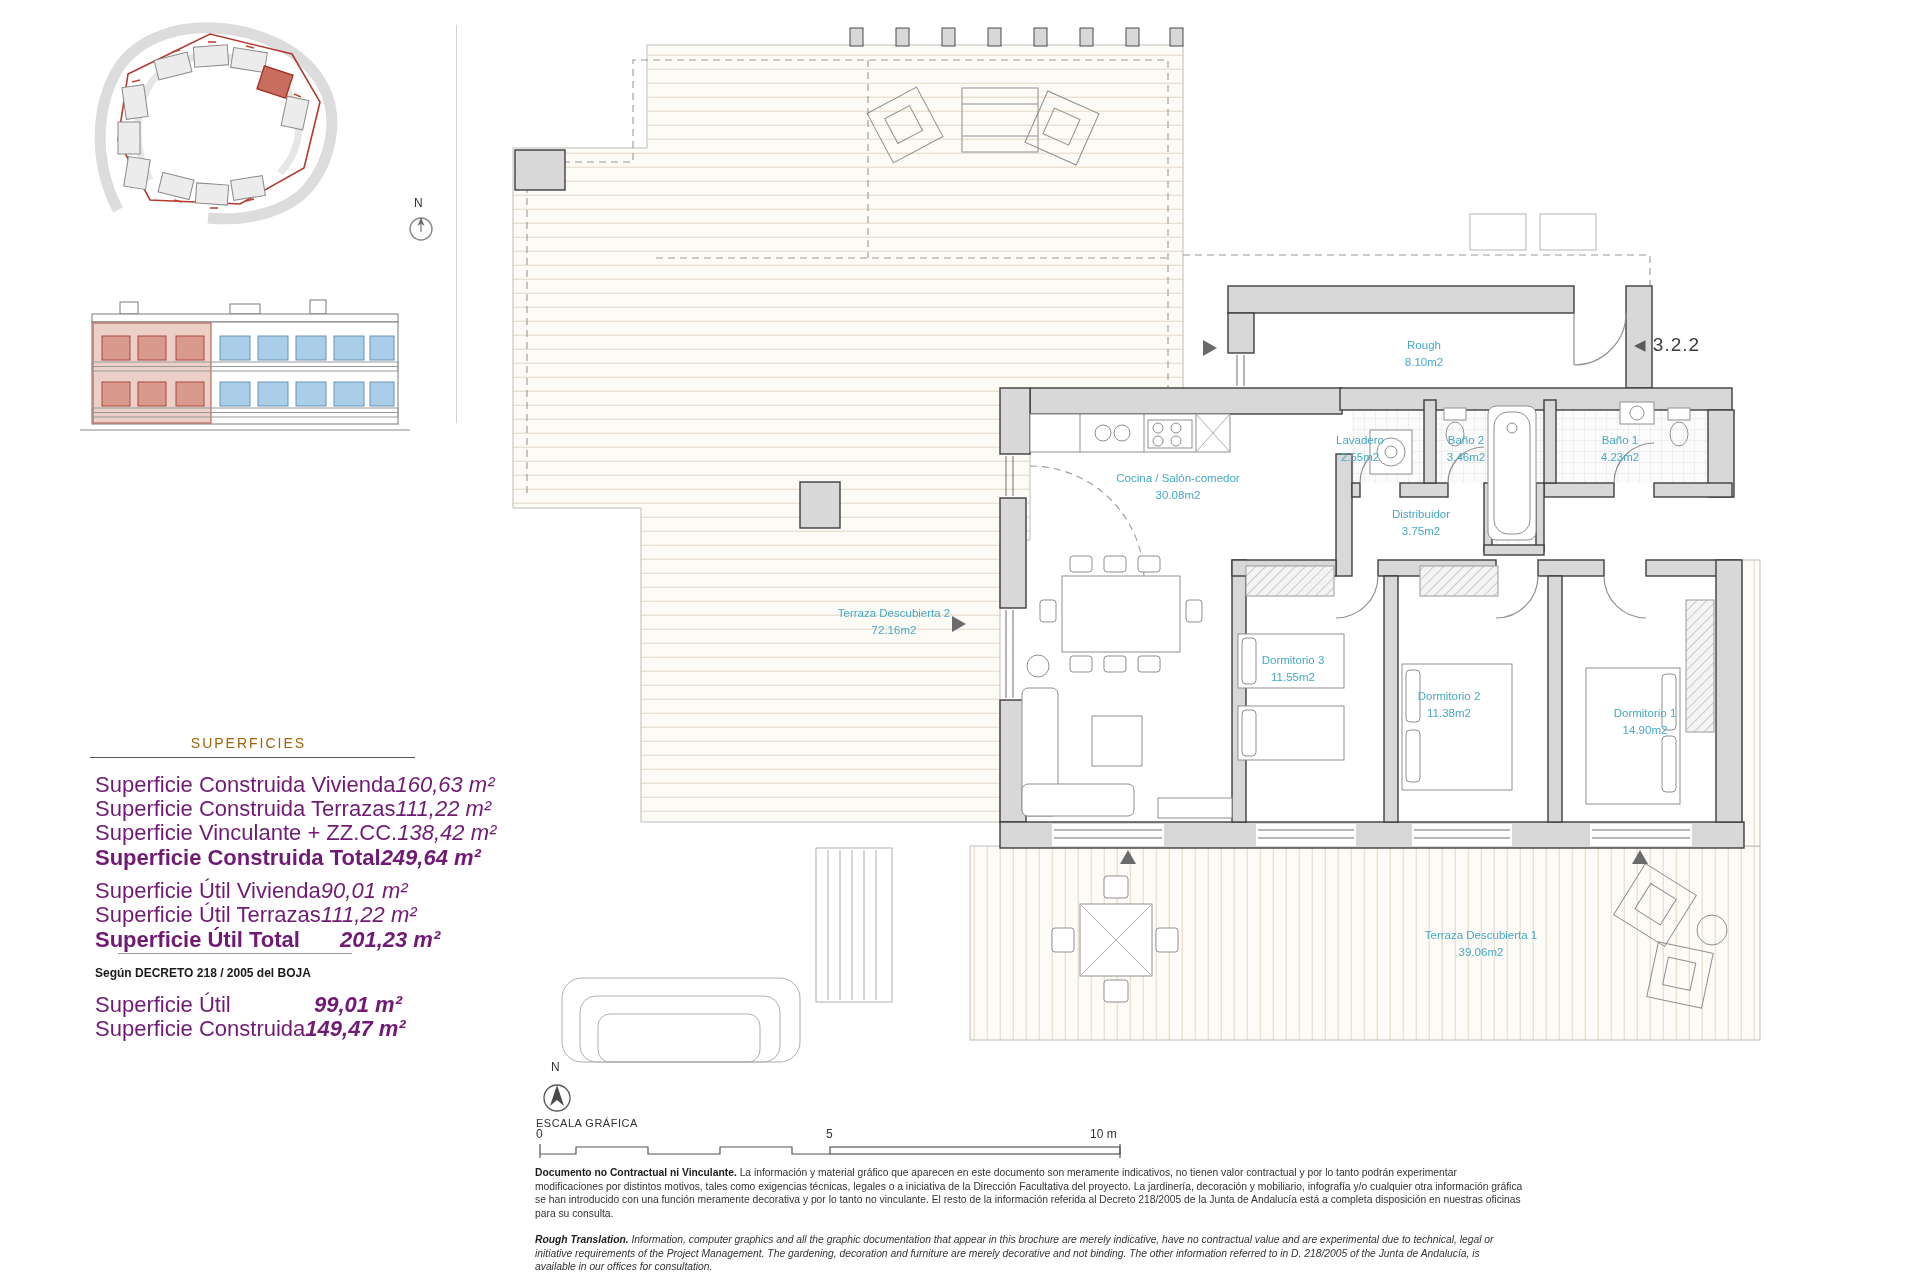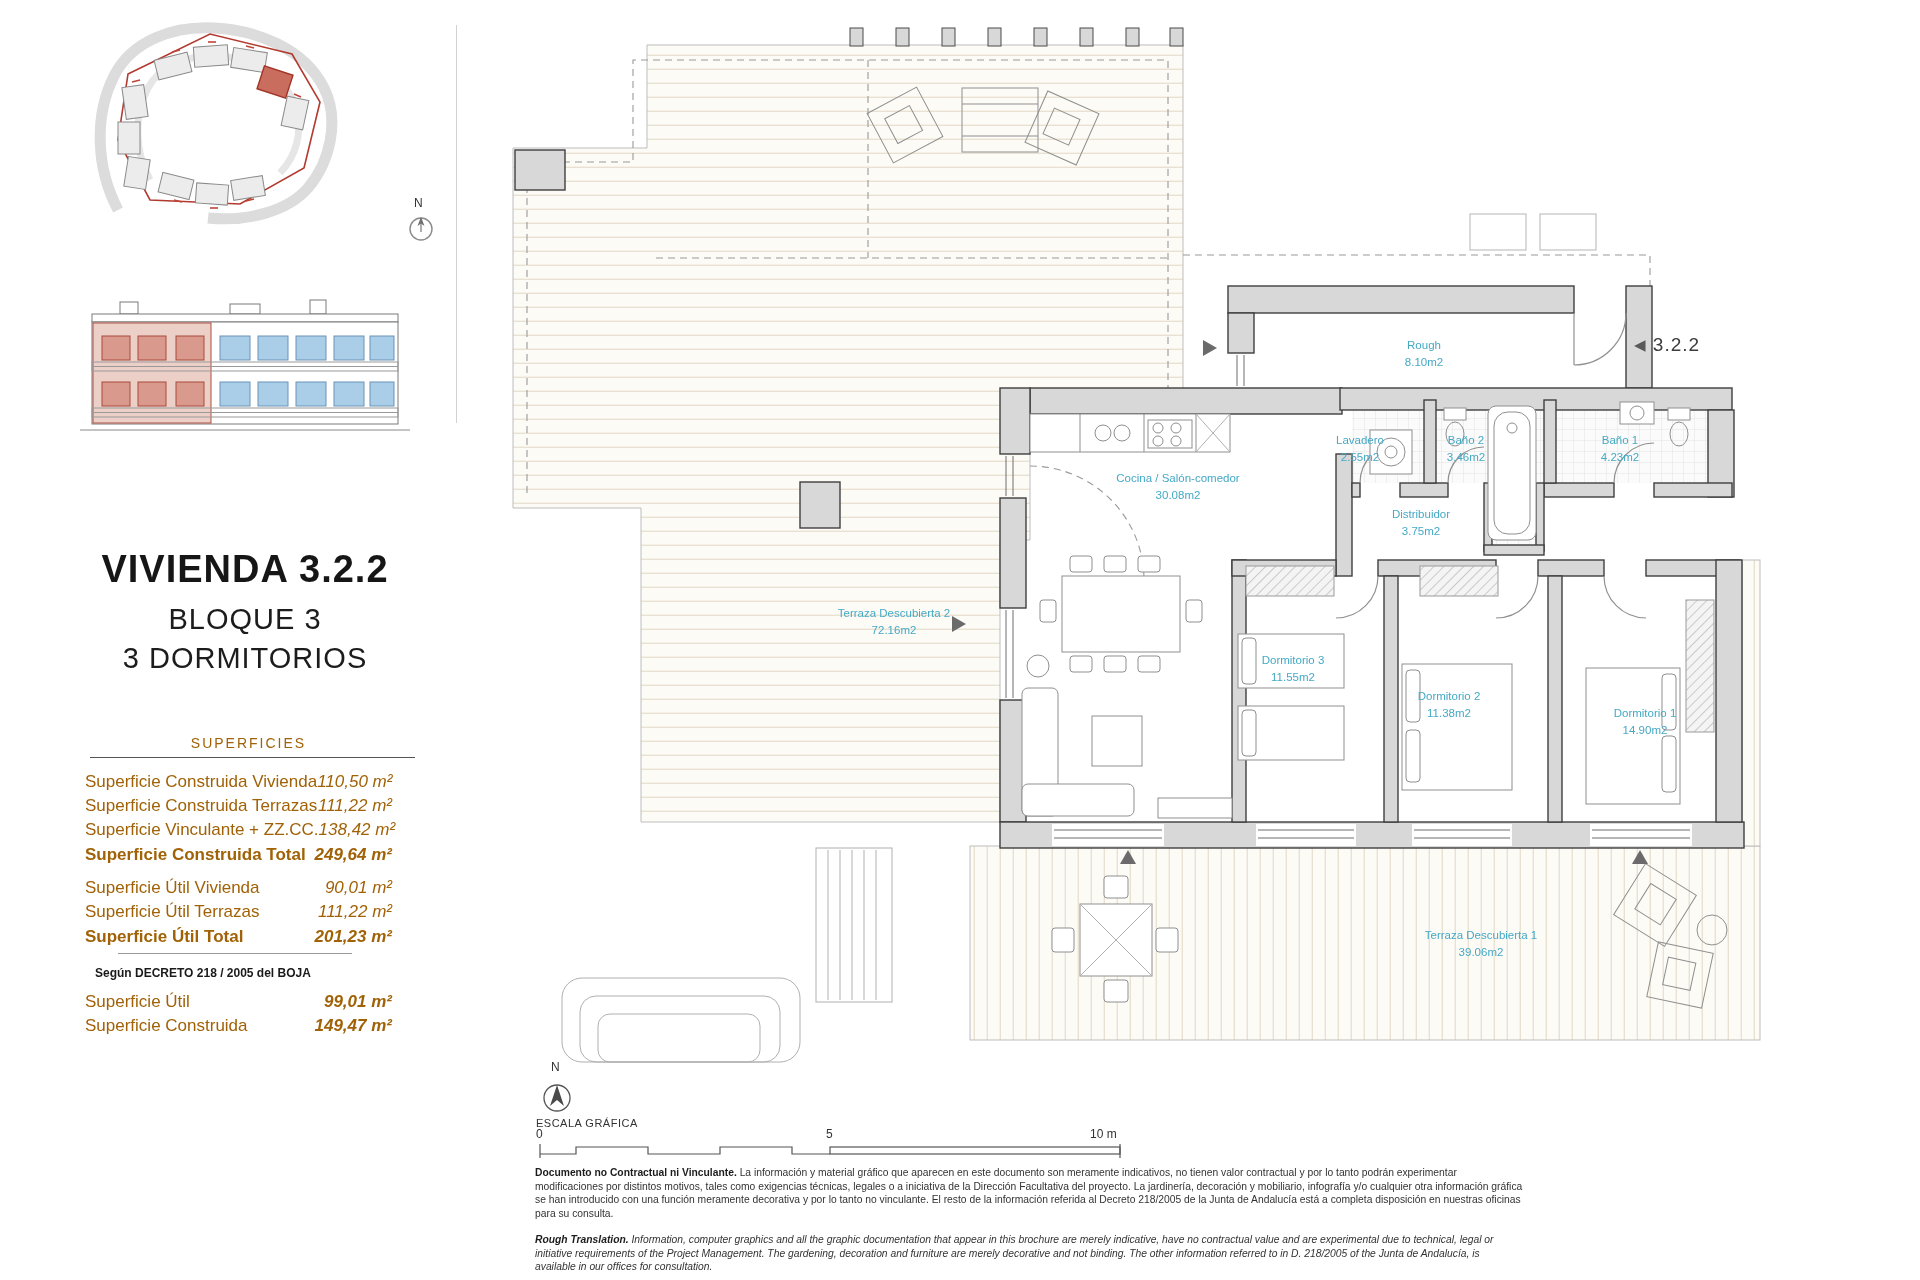--- a/index.html
+++ b/index.html
@@ -11,22 +11,22 @@
   
   #vrule{position:absolute;left:456px;top:25px;width:1px;height:398px;background:#d2d2d2;}
   #title-block{position:absolute;left:70px;top:548px;width:350px;text-align:center;}
   #title-block .t1{font-size:38px;font-weight:bold;letter-spacing:1px;color:#161616;}
   #title-block .t2{font-size:29px;font-weight:400;letter-spacing:1px;margin-top:12px;color:#1c1c1c;}
   #title-block .t3{font-size:29px;font-weight:400;letter-spacing:1px;margin-top:6px;color:#1c1c1c;}
 
   #superficies-heading{position:absolute;left:95px;top:735px;width:307px;text-align:center;
         font-size:14px;letter-spacing:2px;color:#a16207;}
   .rule{position:absolute;height:1px;background:#555;}
-  .srow{position:absolute;left:85px;width:307px;display:flex;justify-content:space-between;
-        font-size:17px;color:#a16207;white-space:nowrap;}
+  .srow{position:absolute;left:95px;width:307px;display:flex;justify-content:space-between;
+        font-size:22px;color:#701a75;white-space:nowrap;}
   .srow .val{font-style:italic;}
   .srow.bold{font-weight:bold;}
   #decreto-heading{position:absolute;left:95px;top:966px;font-size:12px;font-weight:bold;color:#1a1a1a;}
 
   
   .room-label{position:absolute;transform:translateX(-50%);text-align:center;
         font-size:11.5px;line-height:1.45;color:#45a9c6;white-space:nowrap;}
   #unit-tag{position:absolute;left:1634px;top:334px;font-size:19px;color:#3c3c3c;letter-spacing:1px;white-space:nowrap;}
   #unit-tag .arr{color:#5a5a5a;font-size:15px;vertical-align:1px;}
 
@@ -117,32 +117,27 @@
       </g>
       <g fill="none" stroke="#999999" stroke-width="1">
         <rect x="12" y="70" width="306" height="9"></rect>
           <rect x="12" y="116" width="306" height="9"></rect>
         <line x1="12" y1="74.5" x2="318" y2="74.5"></line>
           <line x1="12" y1="120.5" x2="318" y2="120.5"></line>
       </g>
     </svg>
   </div>
 
-  <div id="title-block">
-    <div class="t1">VIVIENDA 3.2.2</div>
-    <div class="t2">BLOQUE 3</div>
-    <div class="t3">3 DORMITORIOS</div>
-  </div>
 
   <div id="superficies-heading">SUPERFICIES</div>
   <div class="rule" style="left:90px;top:757px;width:325px;"></div>
 
   <div class="srow" style="top:772px;">
     <span>Superficie Construida Vivienda</span>
-      <span class="val">110,50 m²</span>
+      <span class="val">160,63 m²</span>
     </div>
   <div class="srow" style="top:796px;">
     <span>Superficie Construida Terrazas</span>
       <span class="val">111,22 m²</span>
     </div>
   <div class="srow" style="top:820px;">
     <span>Superficie Vinculante + ZZ.CC.</span>
       <span class="val">138,42 m²</span>
     </div>
   <div class="srow bold" style="top:845px;">

